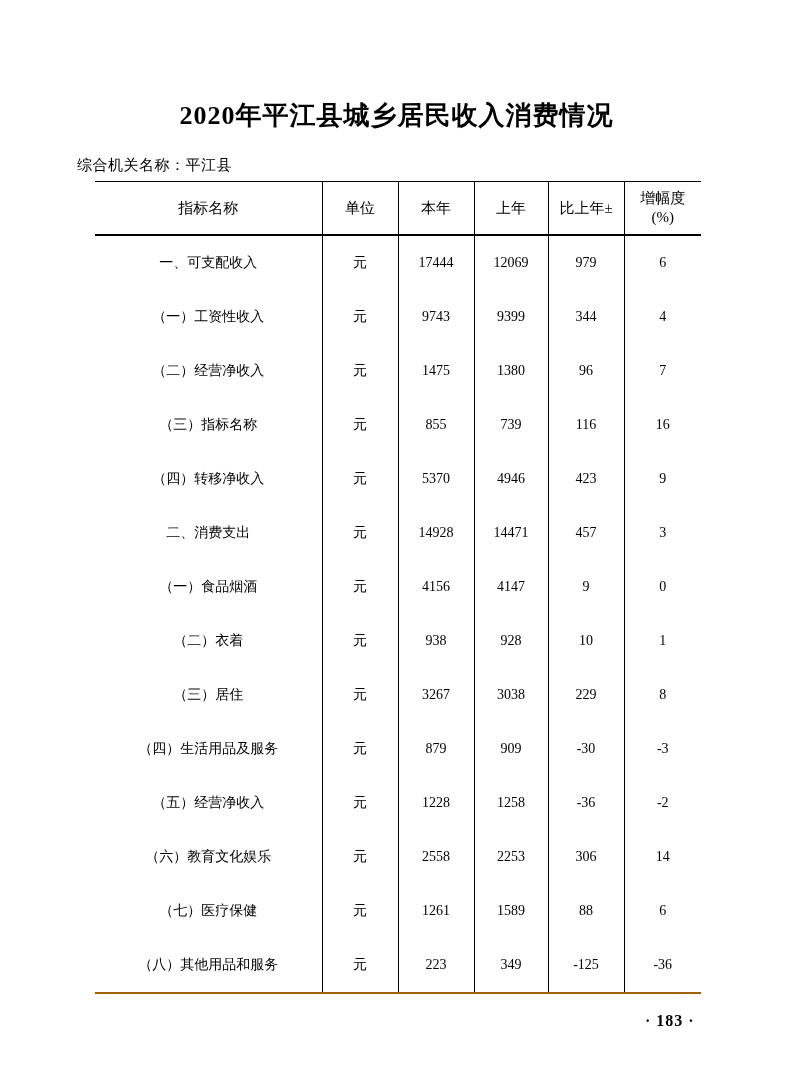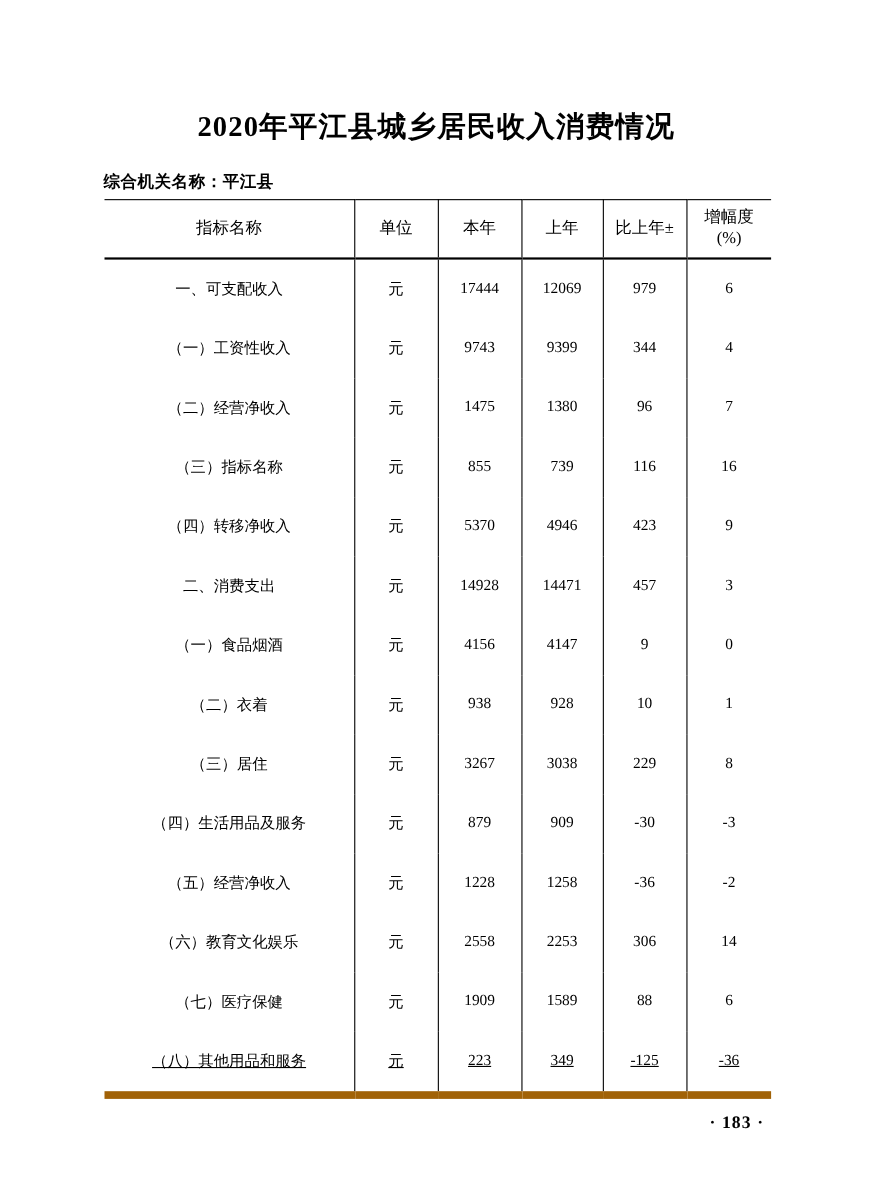--- a/index.html
+++ b/index.html
@@ -22,23 +22,23 @@
     left: 0;
     width: 100%;
     text-align: center;
     font-size: 26px;
     font-weight: bold;
     letter-spacing: 1px;
   }
   .agency-line {
     position: absolute;
     top: 156px;
-    left: 94px;
+    left: 77px;
     font-size: 15px;
-    font-weight: bold;
+    font-weight: normal;
     letter-spacing: 0.5px;
   }
   table.stats {
     position: absolute;
     top: 181px;
     left: 95px;
     width: 606px;
     border-collapse: collapse;
     table-layout: fixed;
   }
@@ -61,22 +61,21 @@
     height: 52px;
     font-size: 15px;
     line-height: 1.25;
     white-space: pre-line;
   }
   table.stats tbody td {
     height: 54px;
     font-size: 14px;
   }
   table.stats tbody tr:last-child td {
-    border-bottom: 7px solid #a16207;
-    text-decoration: underline;
+    border-bottom: 2px solid #a16207;
   }
   .page-number {
     position: absolute;
     top: 1012px;
     left: 645px;
     font-size: 16px;
     font-weight: bold;
     letter-spacing: 1px;
   }
 </style>
@@ -214,21 +213,21 @@
     <td>元</td>
     <td>2558</td>
     <td>2253</td>
     <td>306</td>
     <td>14</td>
   </tr>
 
   <tr>
     <td>（七）医疗保健</td>
     <td>元</td>
-    <td>1909</td>
+    <td>1261</td>
     <td>1589</td>
     <td>88</td>
     <td>6</td>
   </tr>
 
   <tr>
     <td>（八）其他用品和服务</td>
     <td>元</td>
     <td>223</td>
     <td>349</td>

